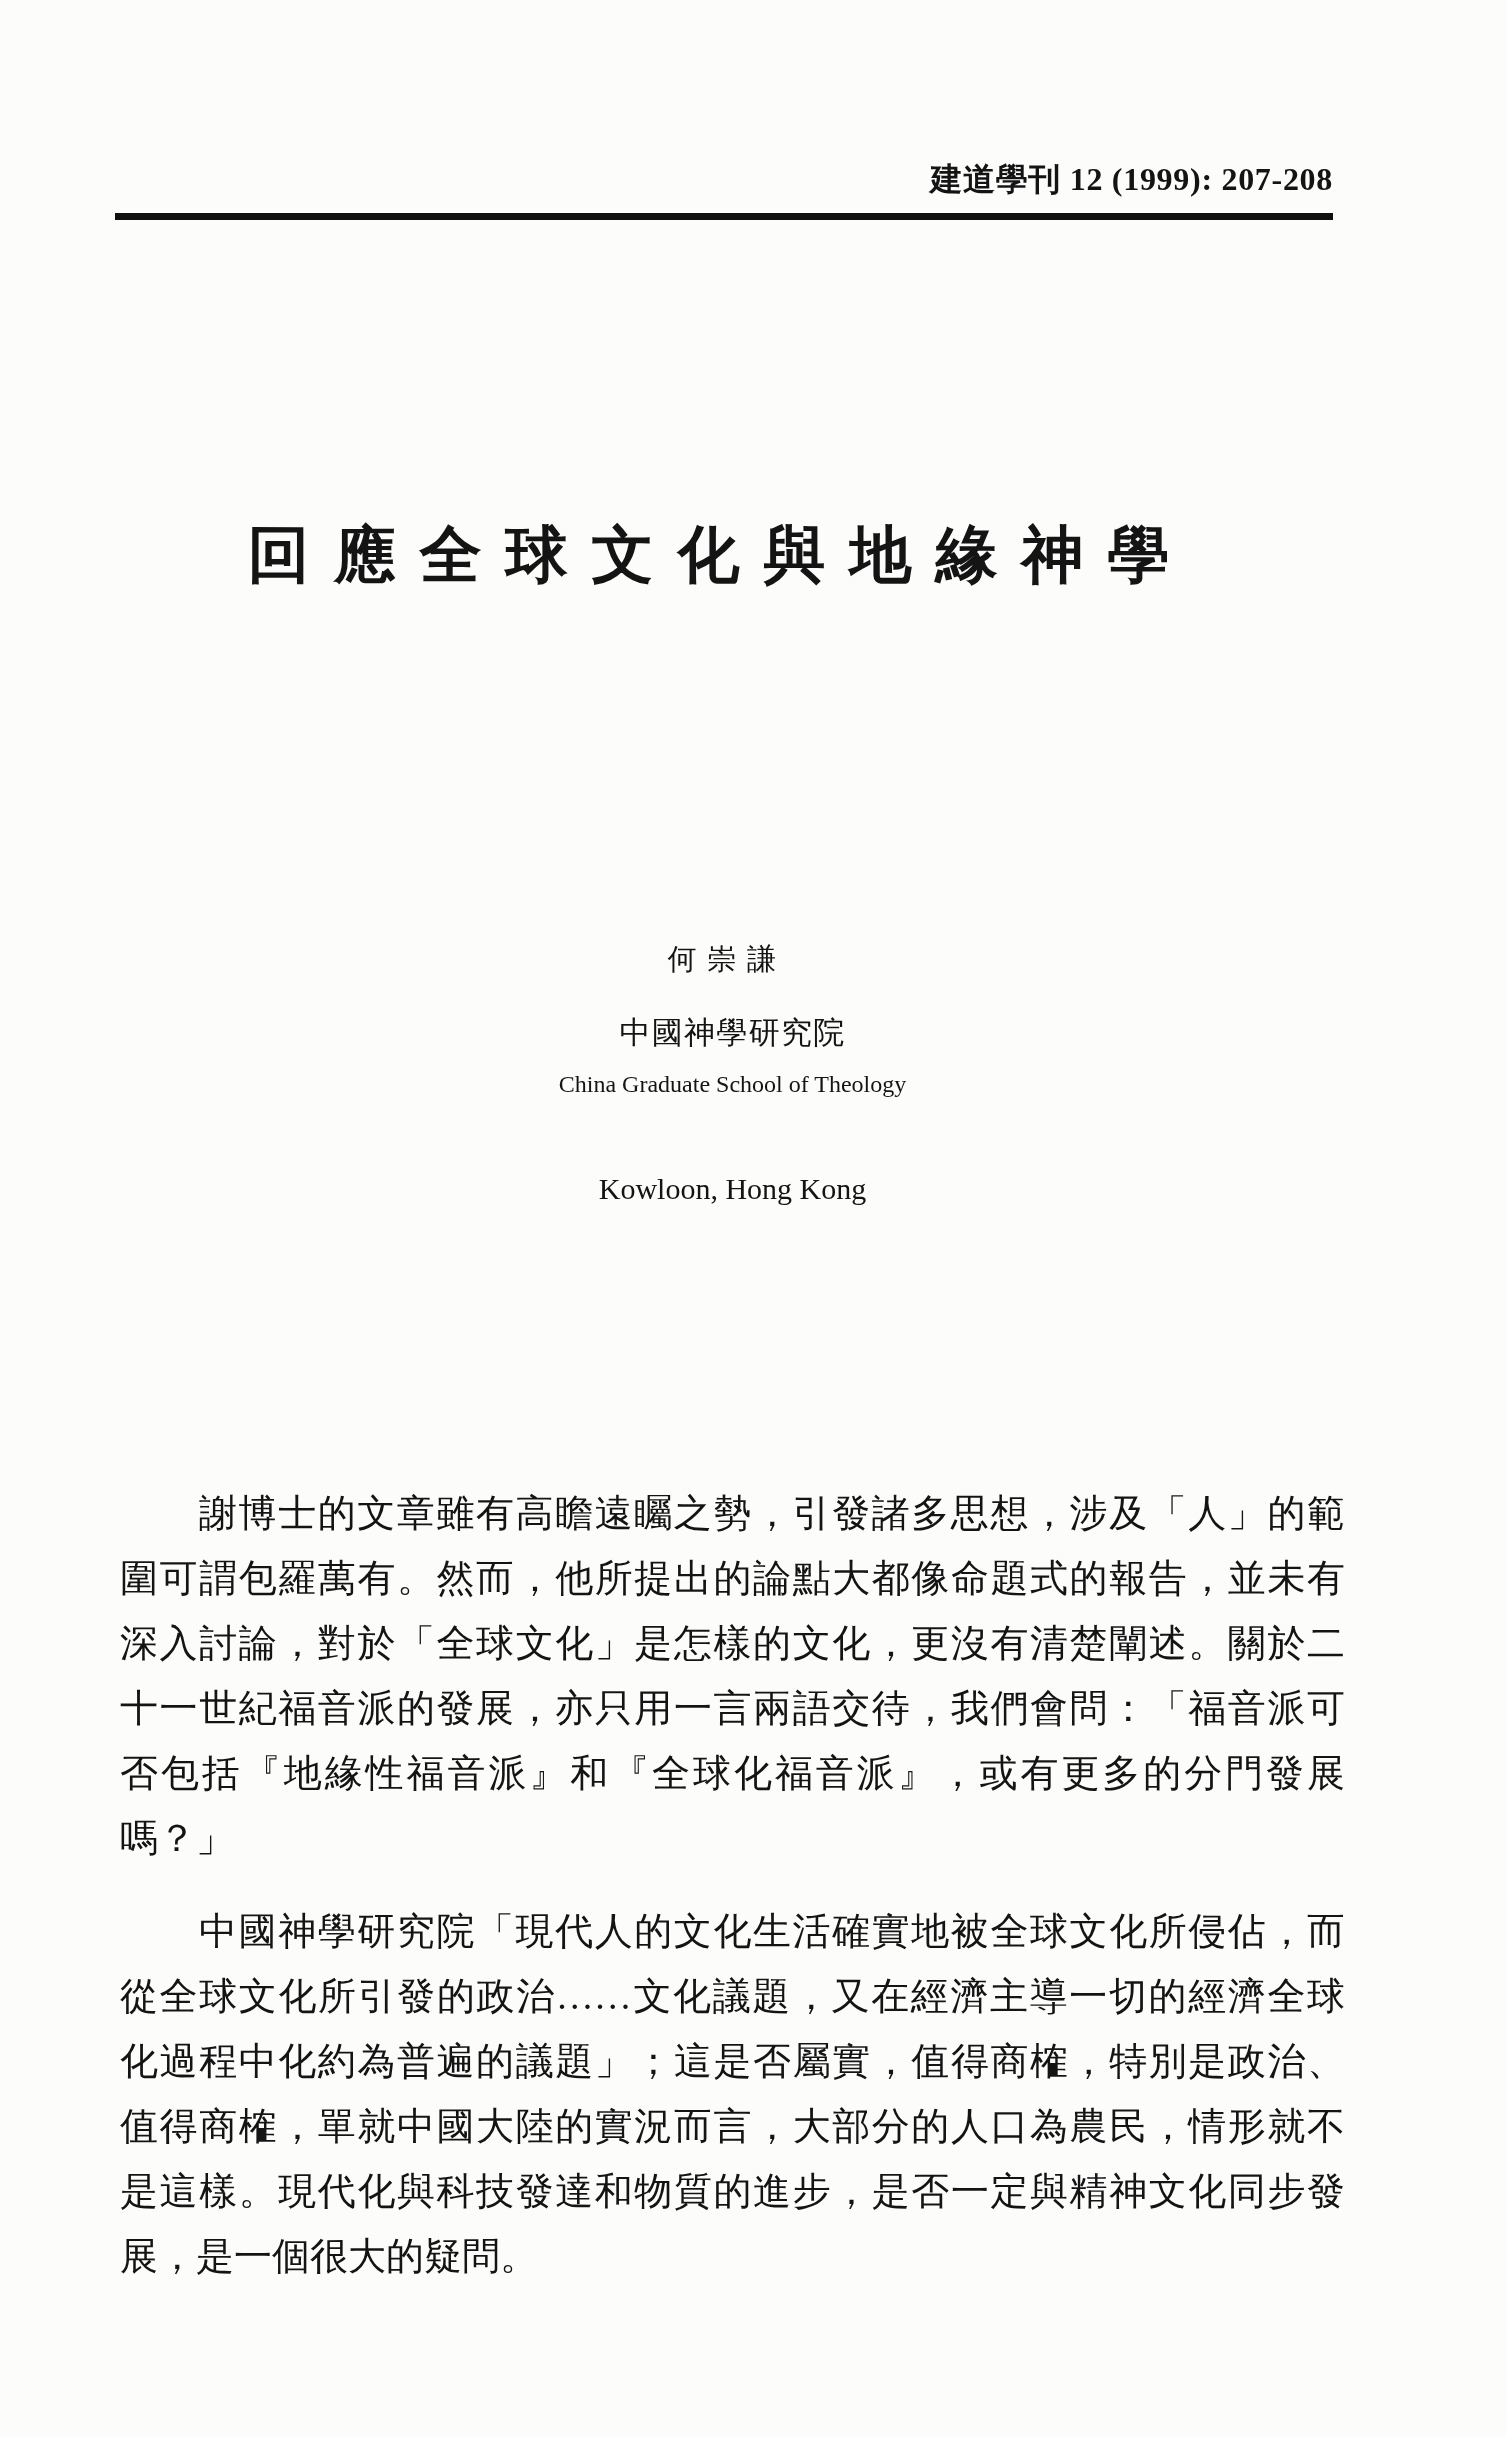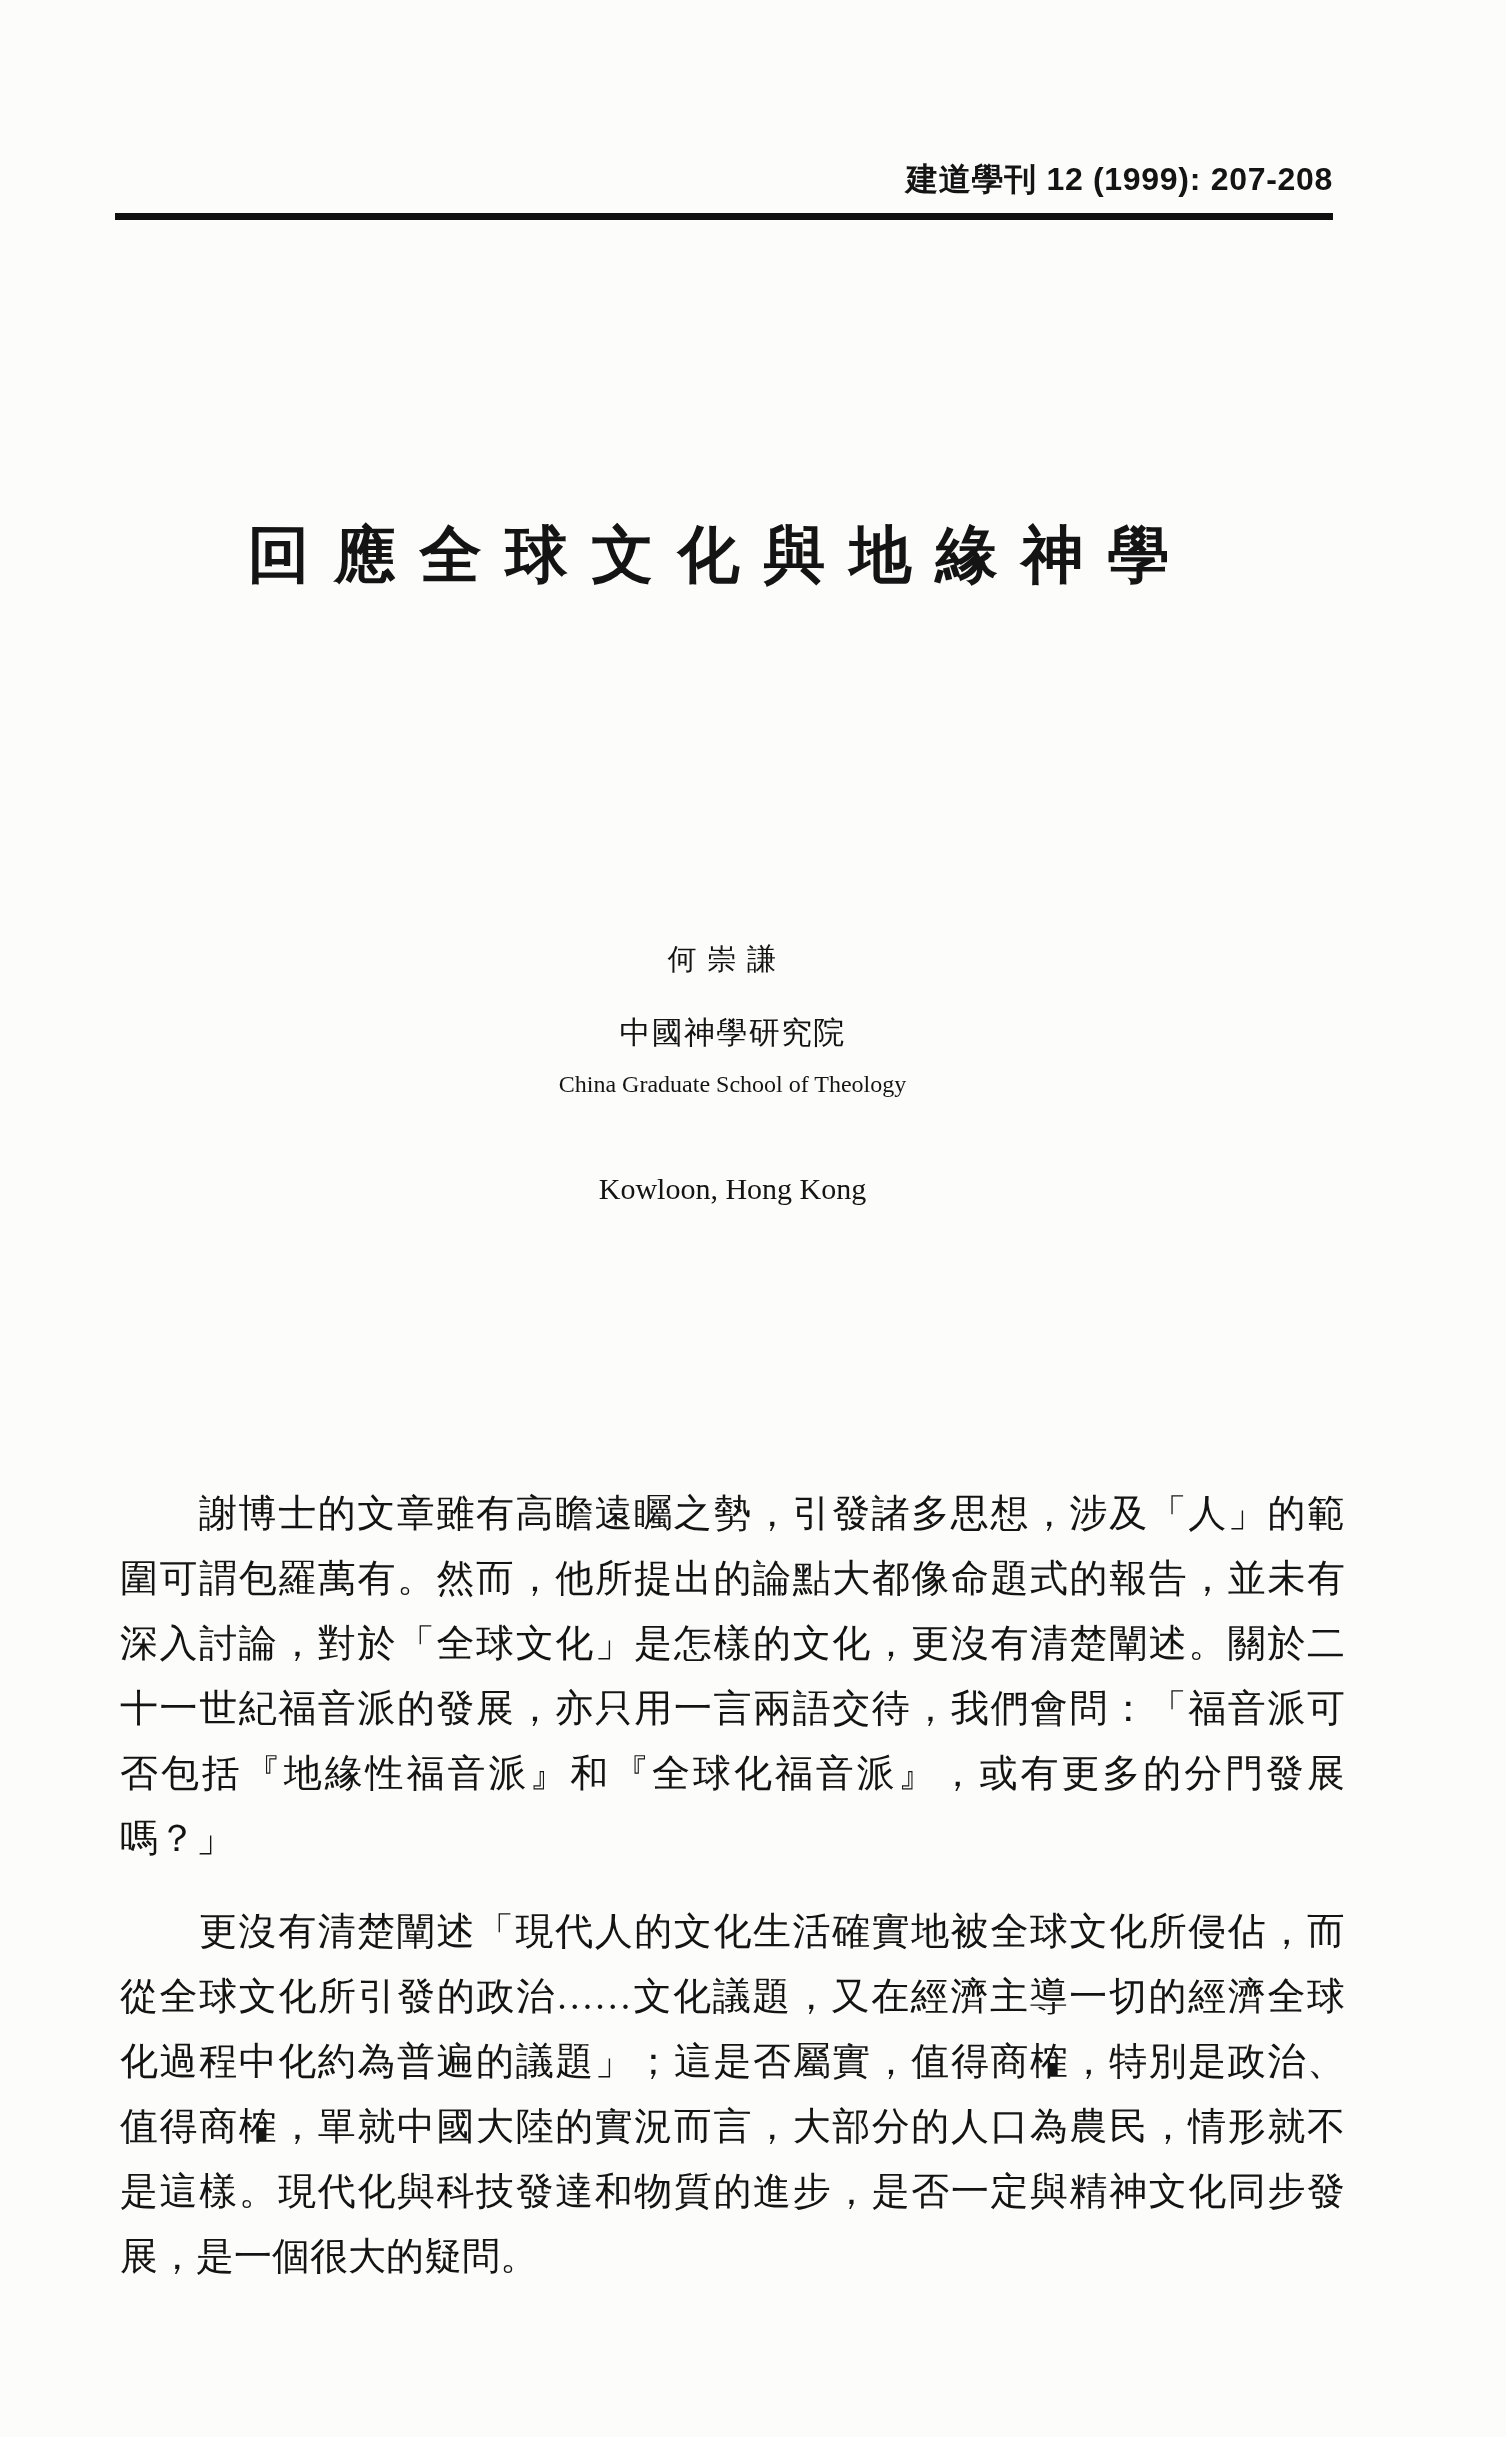--- a/index.html
+++ b/index.html
@@ -15,21 +15,21 @@
     color: var(--ink, #141414);
     font-family: "Liberation Serif", "DejaVu Serif", serif;
   }
 
   .header-cite {
     position: absolute;
     top: 161px;
     left: 120px;
     width: 1213px;
     text-align: right;
-    font-family: Liberation Sans, sans-serif;
+    font-family: Liberation Serif, serif;
     font-weight: 700;
     font-size: 32px;
     line-height: 37px;
     letter-spacing: 0.7px;
   }
 
   .header-rule {
     position: absolute;
     top: 213px;
     left: 115px;
@@ -144,21 +144,21 @@
   <div class="body-text">
     <div class="para">
         <div class="bline just">謝博士的文章雖有高瞻遠矚之勢，引發諸多思想，涉及「人」的範</div>
         <div class="bline just">圍可謂包羅萬有。然而，他所提出的論點大都像命題式的報告，並未有</div>
         <div class="bline just">深入討論，對於「全球文化」是怎樣的文化，更沒有清楚闡述。關於二</div>
         <div class="bline just">十一世紀福音派的發展，亦只用一言兩語交待，我們會問：「福音派可</div>
         <div class="bline just">否包括『地緣性福音派』和『全球化福音派』，或有更多的分門發展</div>
         <div class="bline">嗎？」</div>
       </div>
     <div class="para">
-        <div class="bline just">更沒有清楚闡述「現代人的文化生活確實地被全球文化所侵佔，而</div>
+        <div class="bline just">中國神學研究院「現代人的文化生活確實地被全球文化所侵佔，而</div>
         <div class="bline just">從全球文化所引發的政治……文化議題，又在經濟主導一切的經濟全球</div>
         <div class="bline just">化過程中化約為普遍的議題」；這是否屬實，值得商榷，特別是政治、</div>
         <div class="bline just">值得商榷，單就中國大陸的實況而言，大部分的人口為農民，情形就不</div>
         <div class="bline just">是這樣。現代化與科技發達和物質的進步，是否一定與精神文化同步發</div>
         <div class="bline">展，是一個很大的疑問。</div>
       </div>
   </div>
 
 </div>
 

